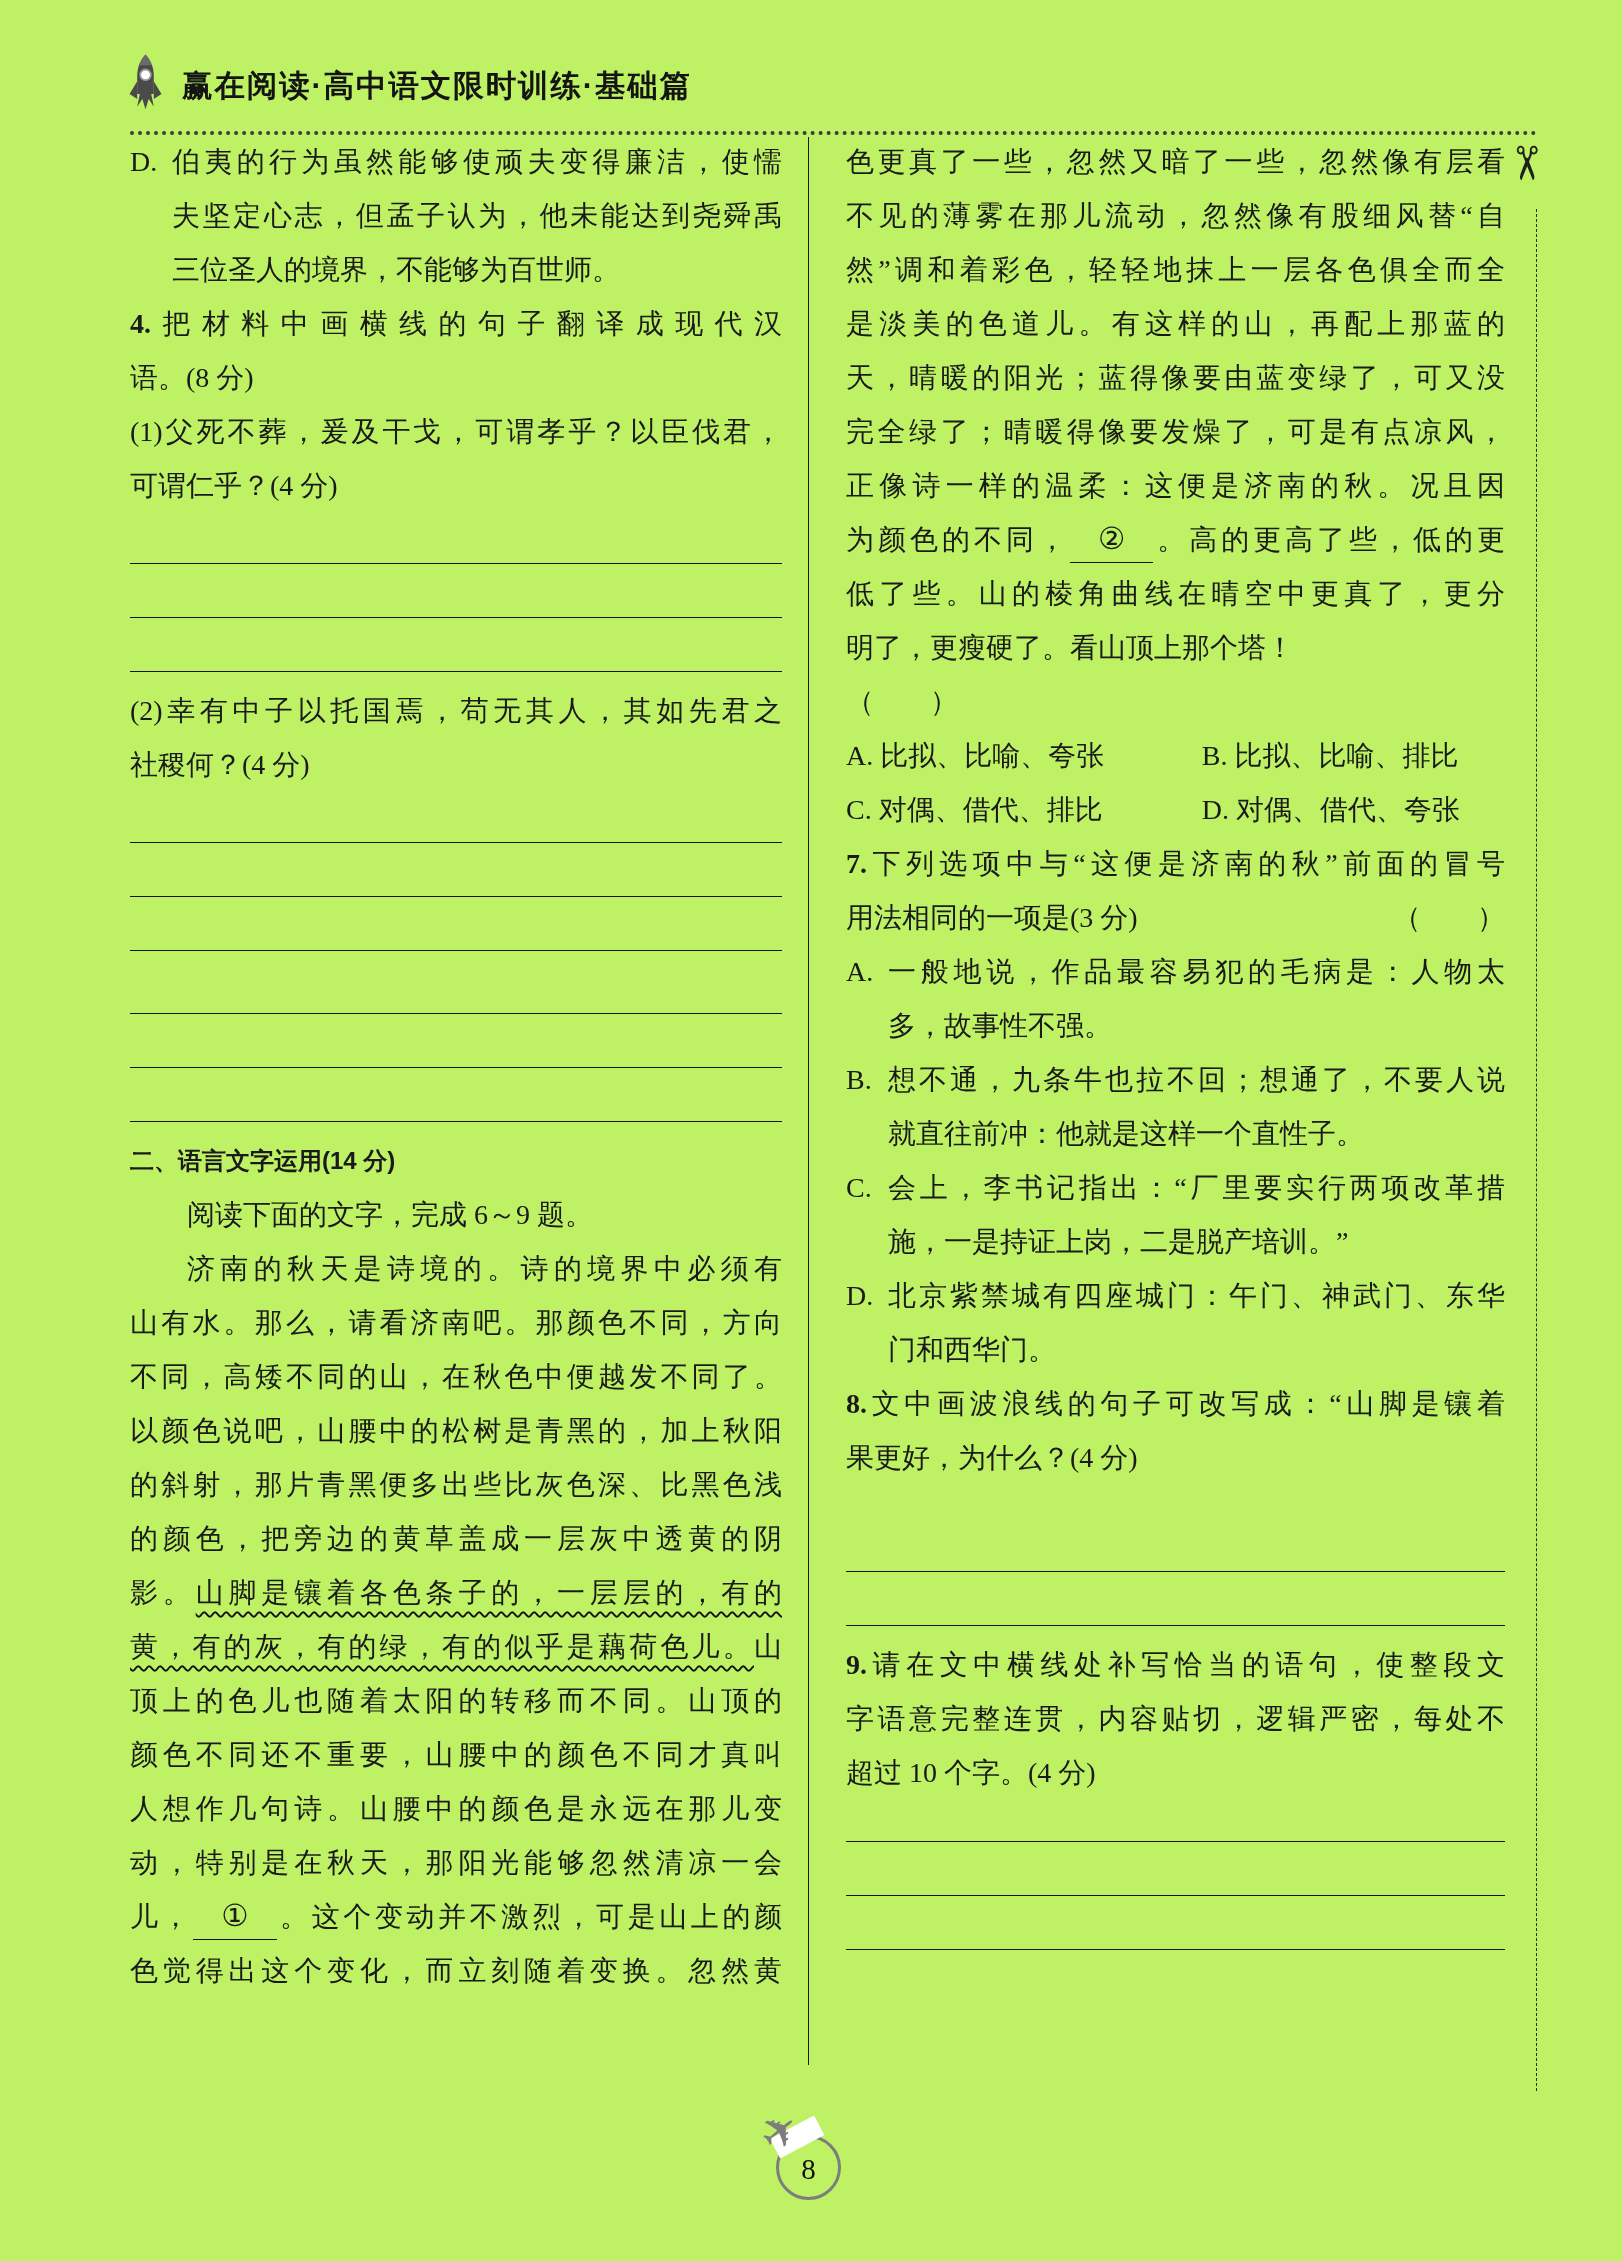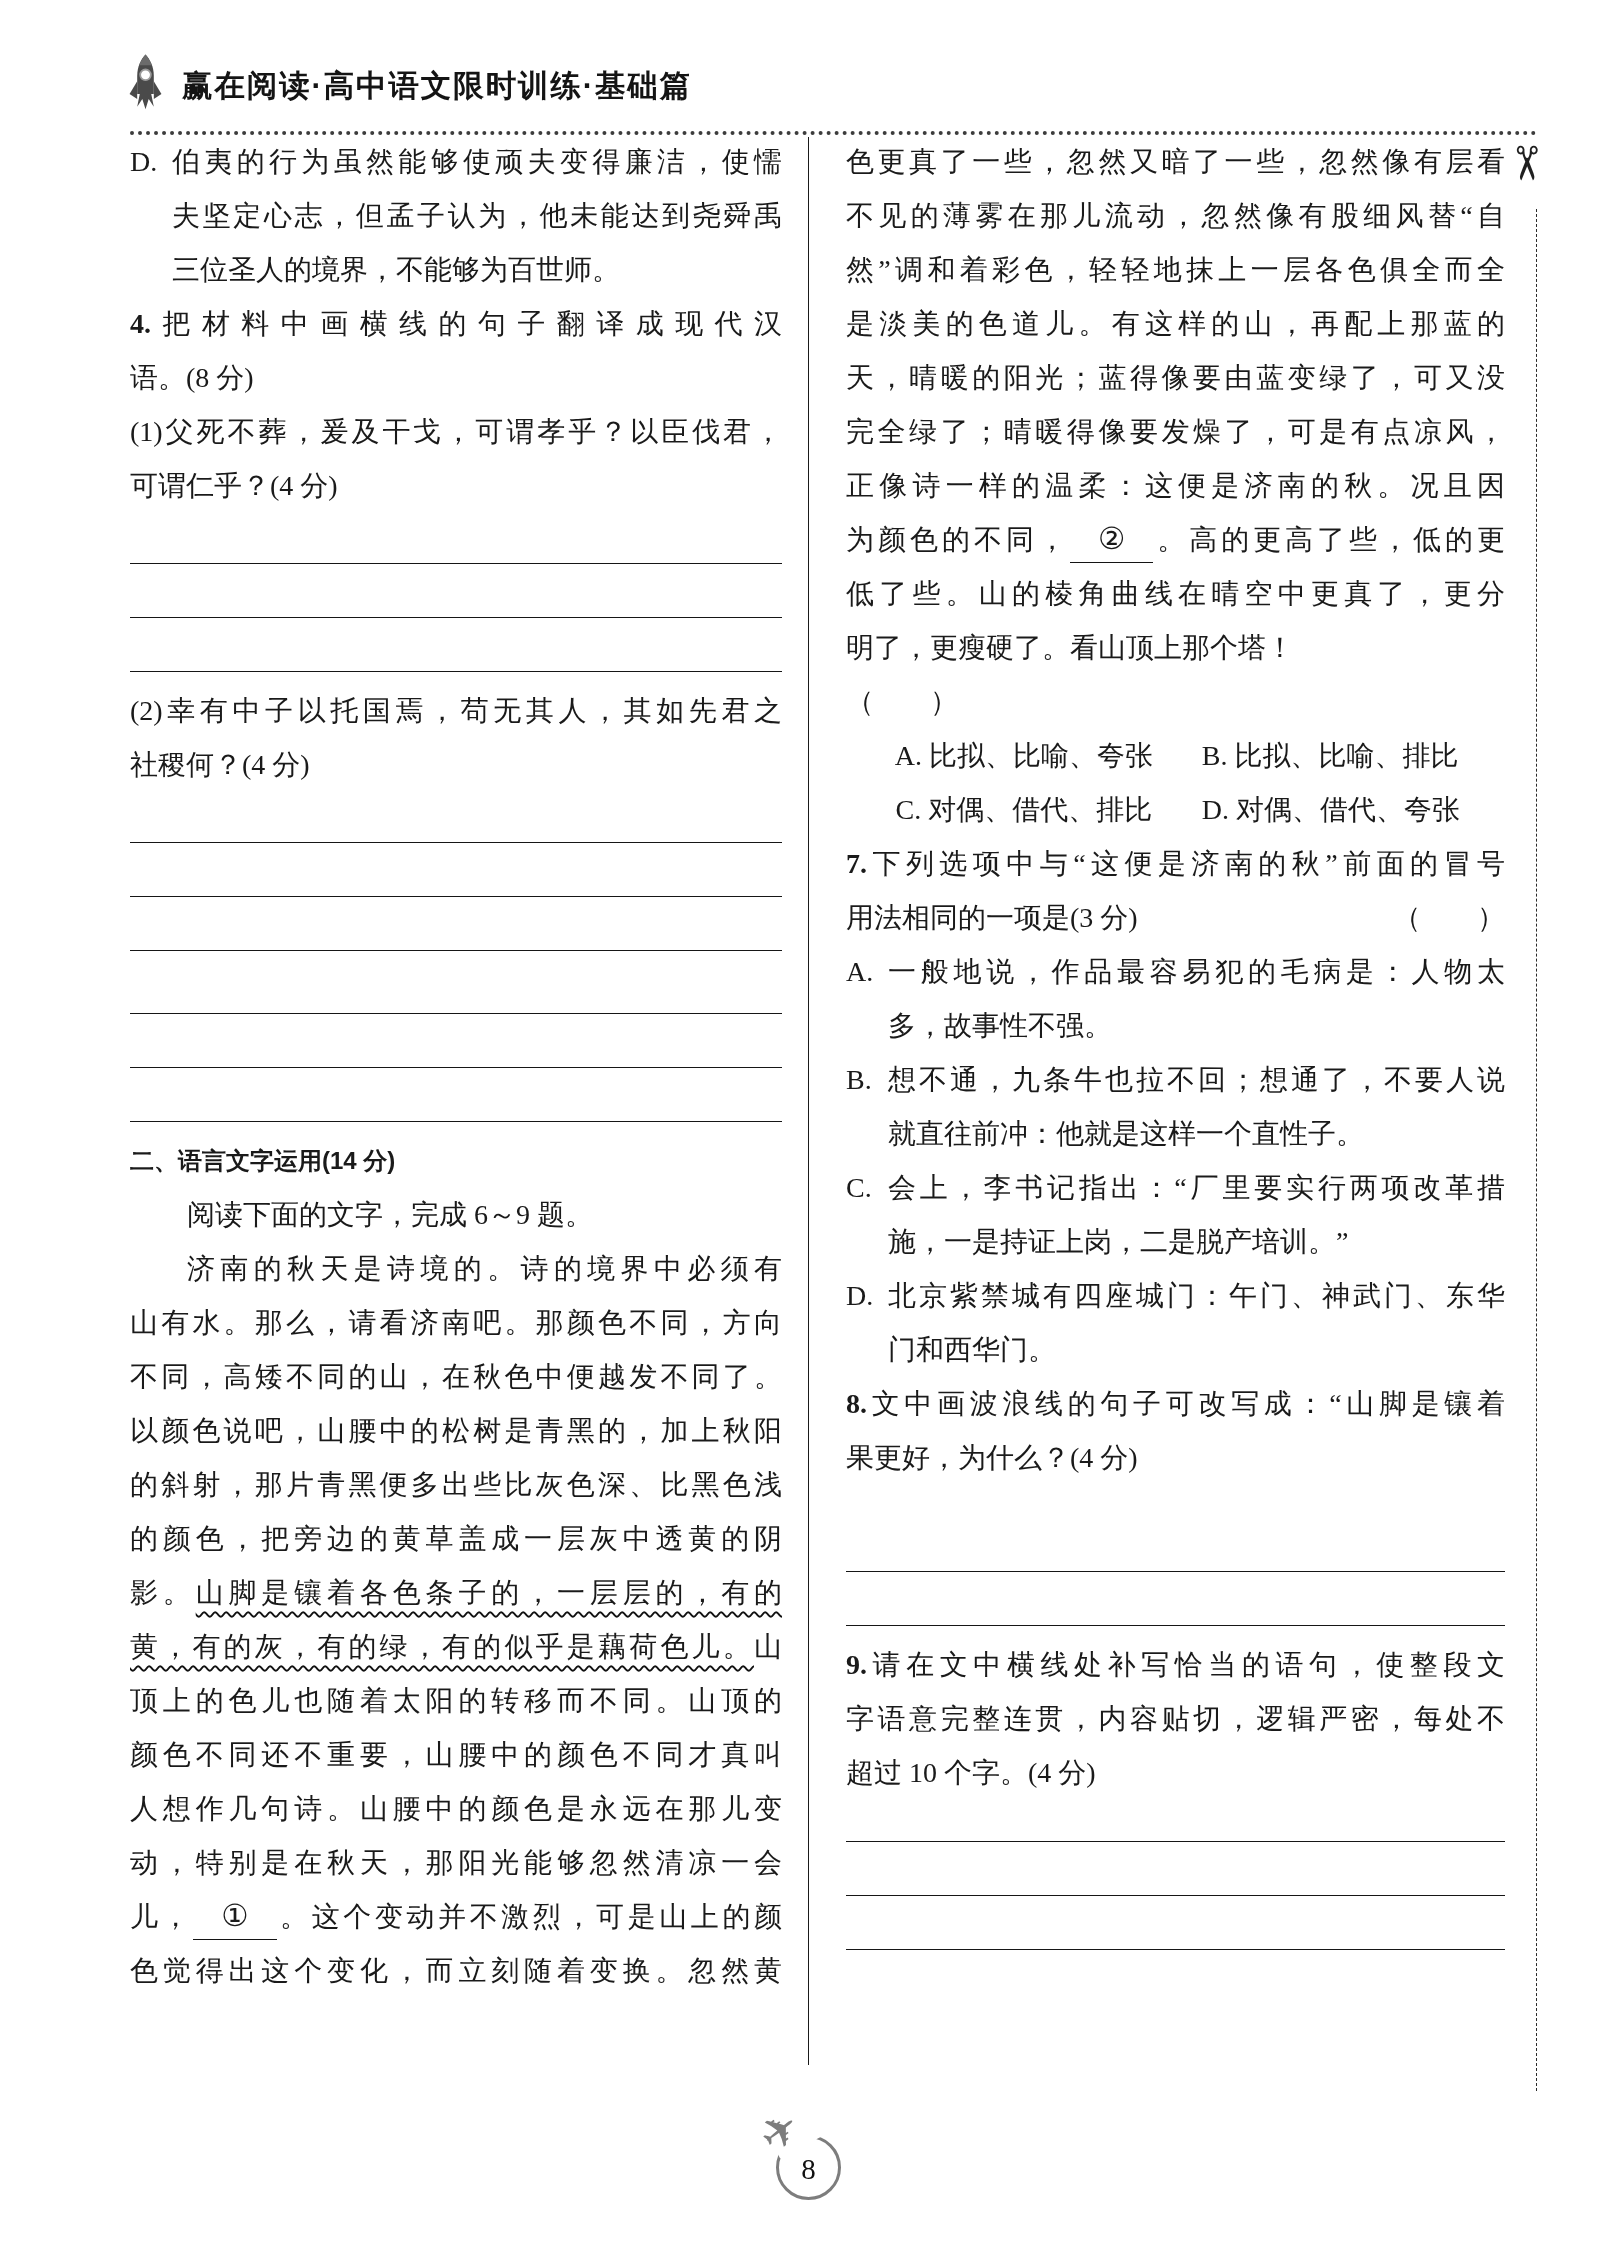--- a/index.html
+++ b/index.html
@@ -1,16 +1,16 @@
 <!DOCTYPE html>
 <html style="font-size:10.2px"><head>
 <meta charset="utf-8">
 <style>
   html,body{margin:0;padding:0;background:#e8e8e8;}
-  .page{position:relative;width:1622px;height:2261px;background:#ffffff;overflow:hidden;
+  .page{position:relative;width:1622px;height:2261px;background:#bef264;overflow:hidden;
         font-family:"Liberation Serif","DejaVu Serif",serif;color:#1a1a1a;font-size:28px;}
   
   .header{position:absolute;left:127px;top:53px;display:flex;align-items:center;gap:18px;}
   .header .title{font-family:"Liberation Sans","DejaVu Sans",sans-serif;font-weight:bold;
                  font-size:30.5px;letter-spacing:1.9px;color:#141414;}
   .header-rule{position:absolute;left:130px;top:131px;width:1407px;border-top:4.5px dotted #3c3c3c;height:0;}
   
   .divider{position:absolute;left:808px;top:137px;height:1928px;border-left:1.9px solid #1a1a1a;width:0;}
   .cutline{position:absolute;left:1536px;top:209px;height:1882px;border-left:1.9px dashed #2a2a2a;width:0;}
   .scissors{position:absolute;left:1507px;top:136px;font-size:47px;color:#1f1f1f;
@@ -27,21 +27,21 @@
   .hang .lbl{position:absolute;left:0;top:0;height:54px;line-height:54px;}
   .sec{font-family:"Liberation Sans","DejaVu Sans",sans-serif;font-weight:bold;font-size:24px;}
   
   .ans{height:54px;position:relative;}
   .ans::after{content:"";position:absolute;left:0;right:0;top:41px;border-top:1.9px solid #161616;}
   .ansgroup{margin-top:9px;}
   .ansgroup.g8{margin-top:45px;}
   .ansgroup.g9{margin-top:0;}
   
   .flexline{display:flex;justify-content:space-between;}
-  .optrow{display:flex;text-align:center;}
+  .optrow{display:flex;}
   .optrow .o1{width:54%;}
   
   .wavy{text-decoration:underline wavy #111 1.6px;text-underline-offset:9px;text-decoration-skip-ink:none;}
   .blank{display:inline-block;border-bottom:1.9px solid #141414;padding:0 28px;line-height:45px;height:45px;}
   .blank .cn{font-size:30.5px;}
   
   .badge{position:absolute;left:776px;top:2135px;width:65px;height:65px;}
   .badge .ring{position:absolute;left:0;top:0;width:100%;height:100%;border:3.2px solid #7d7d7d;
                border-radius:50%;box-sizing:border-box;}
   .badge .ring-gap{position:absolute;left:-3.8px;top:-9px;width:50px;height:21.6px;background:#fff;

